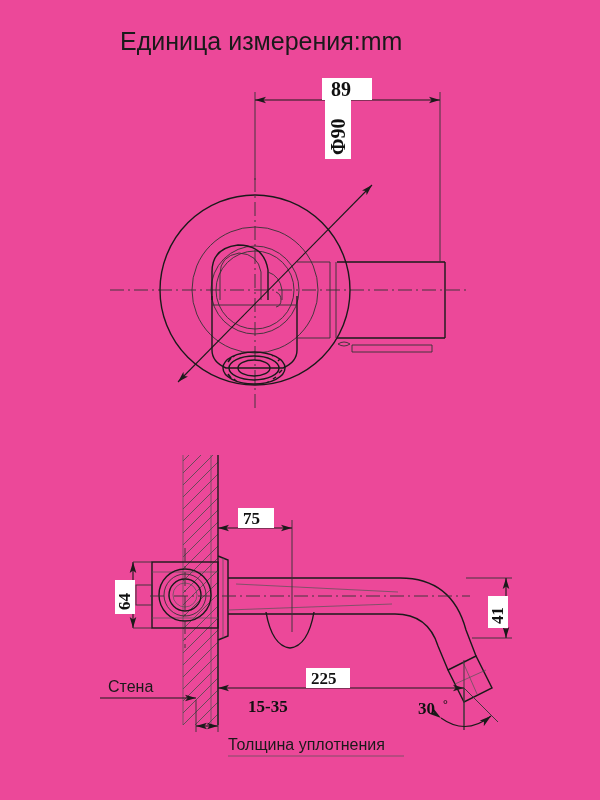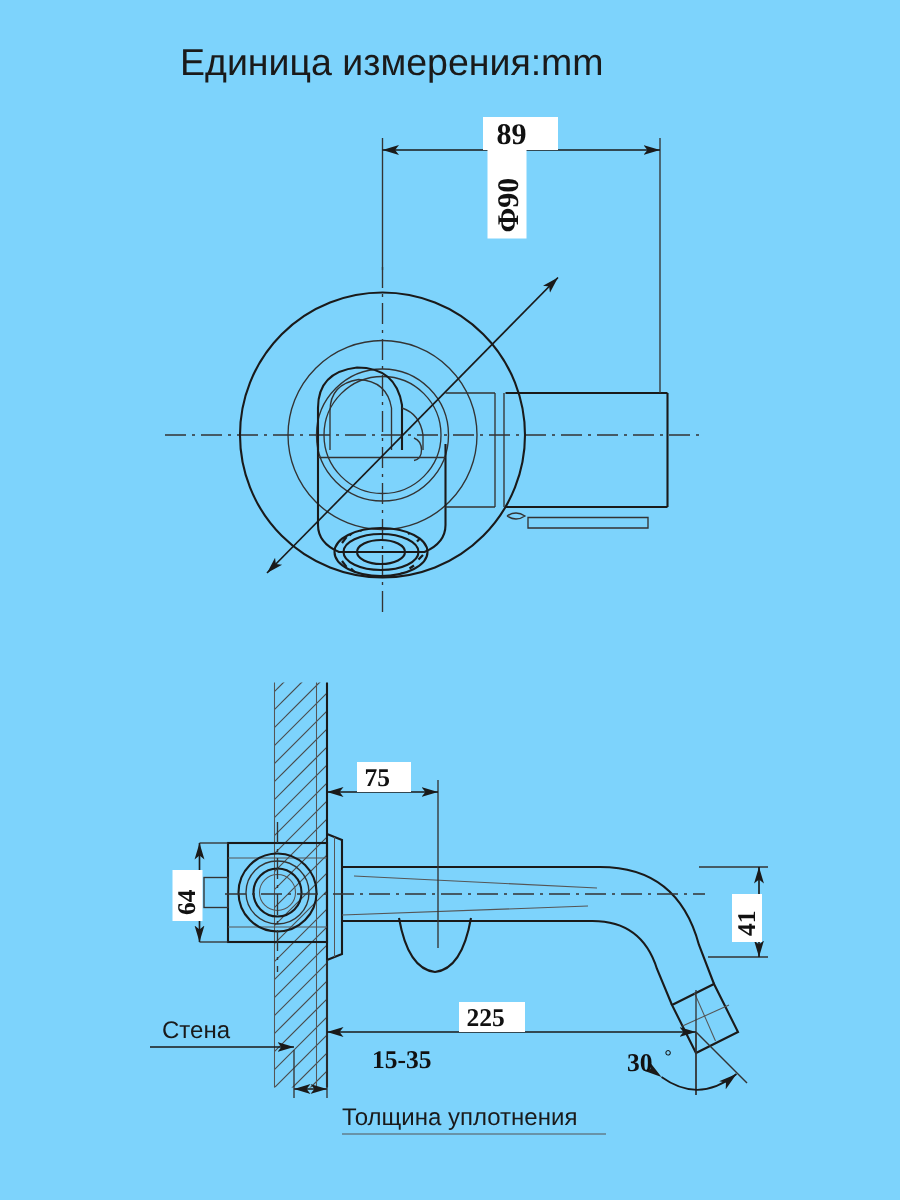--- a/index.html
+++ b/index.html
@@ -4,21 +4,21 @@
 <style>
   html, body {
     margin: 0;
     padding: 0;
     background: #ffffff;
   }
   #page {
     position: relative;
     width: 600px;
     height: 800px;
-    background: #7dd3fc;
+    background: #ec4899;
     overflow: hidden;
     font-family: "Liberation Sans", sans-serif;
   }
   #page svg {
     position: absolute;
     left: 0;
     top: 0;
   }
   .title-text {
     font-family: "Liberation Sans", sans-serif;

